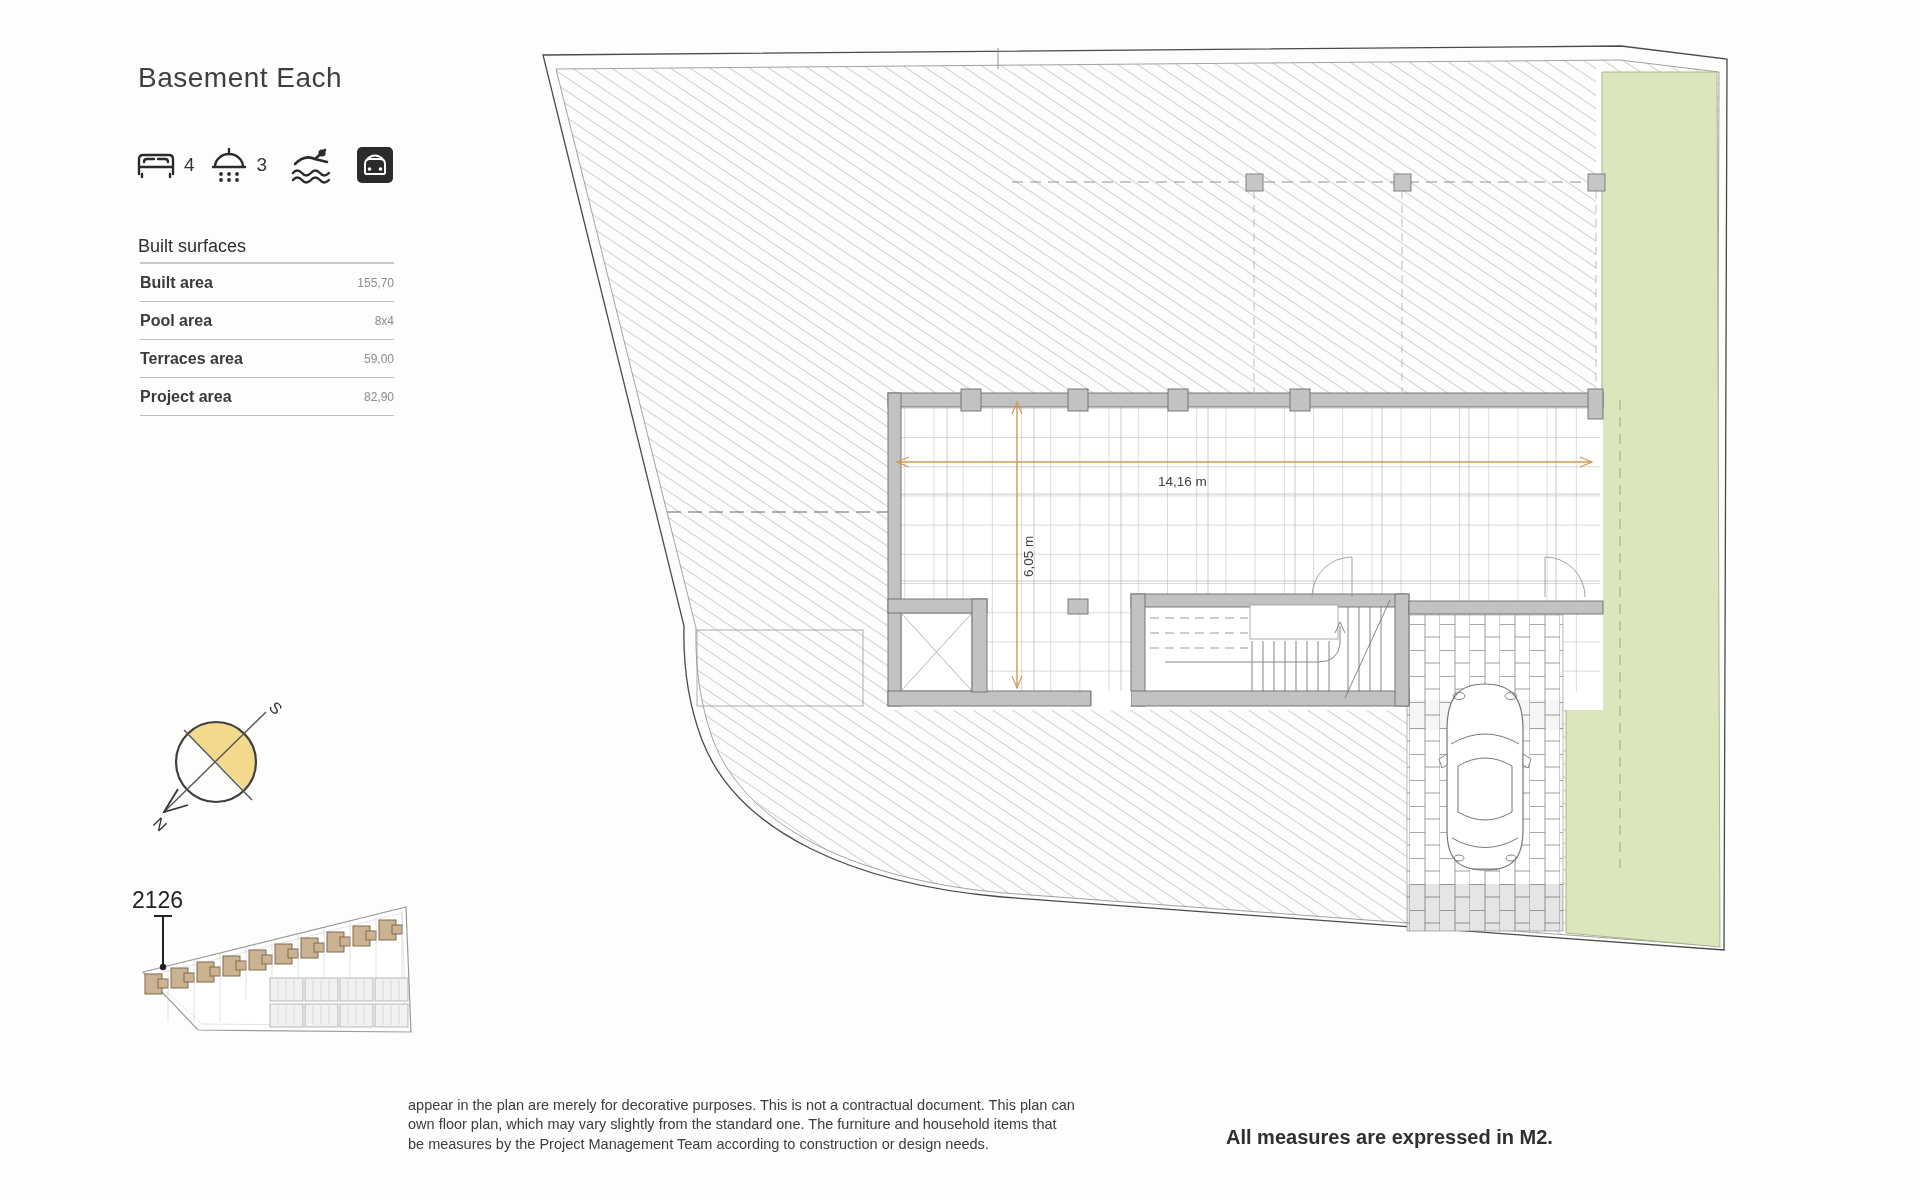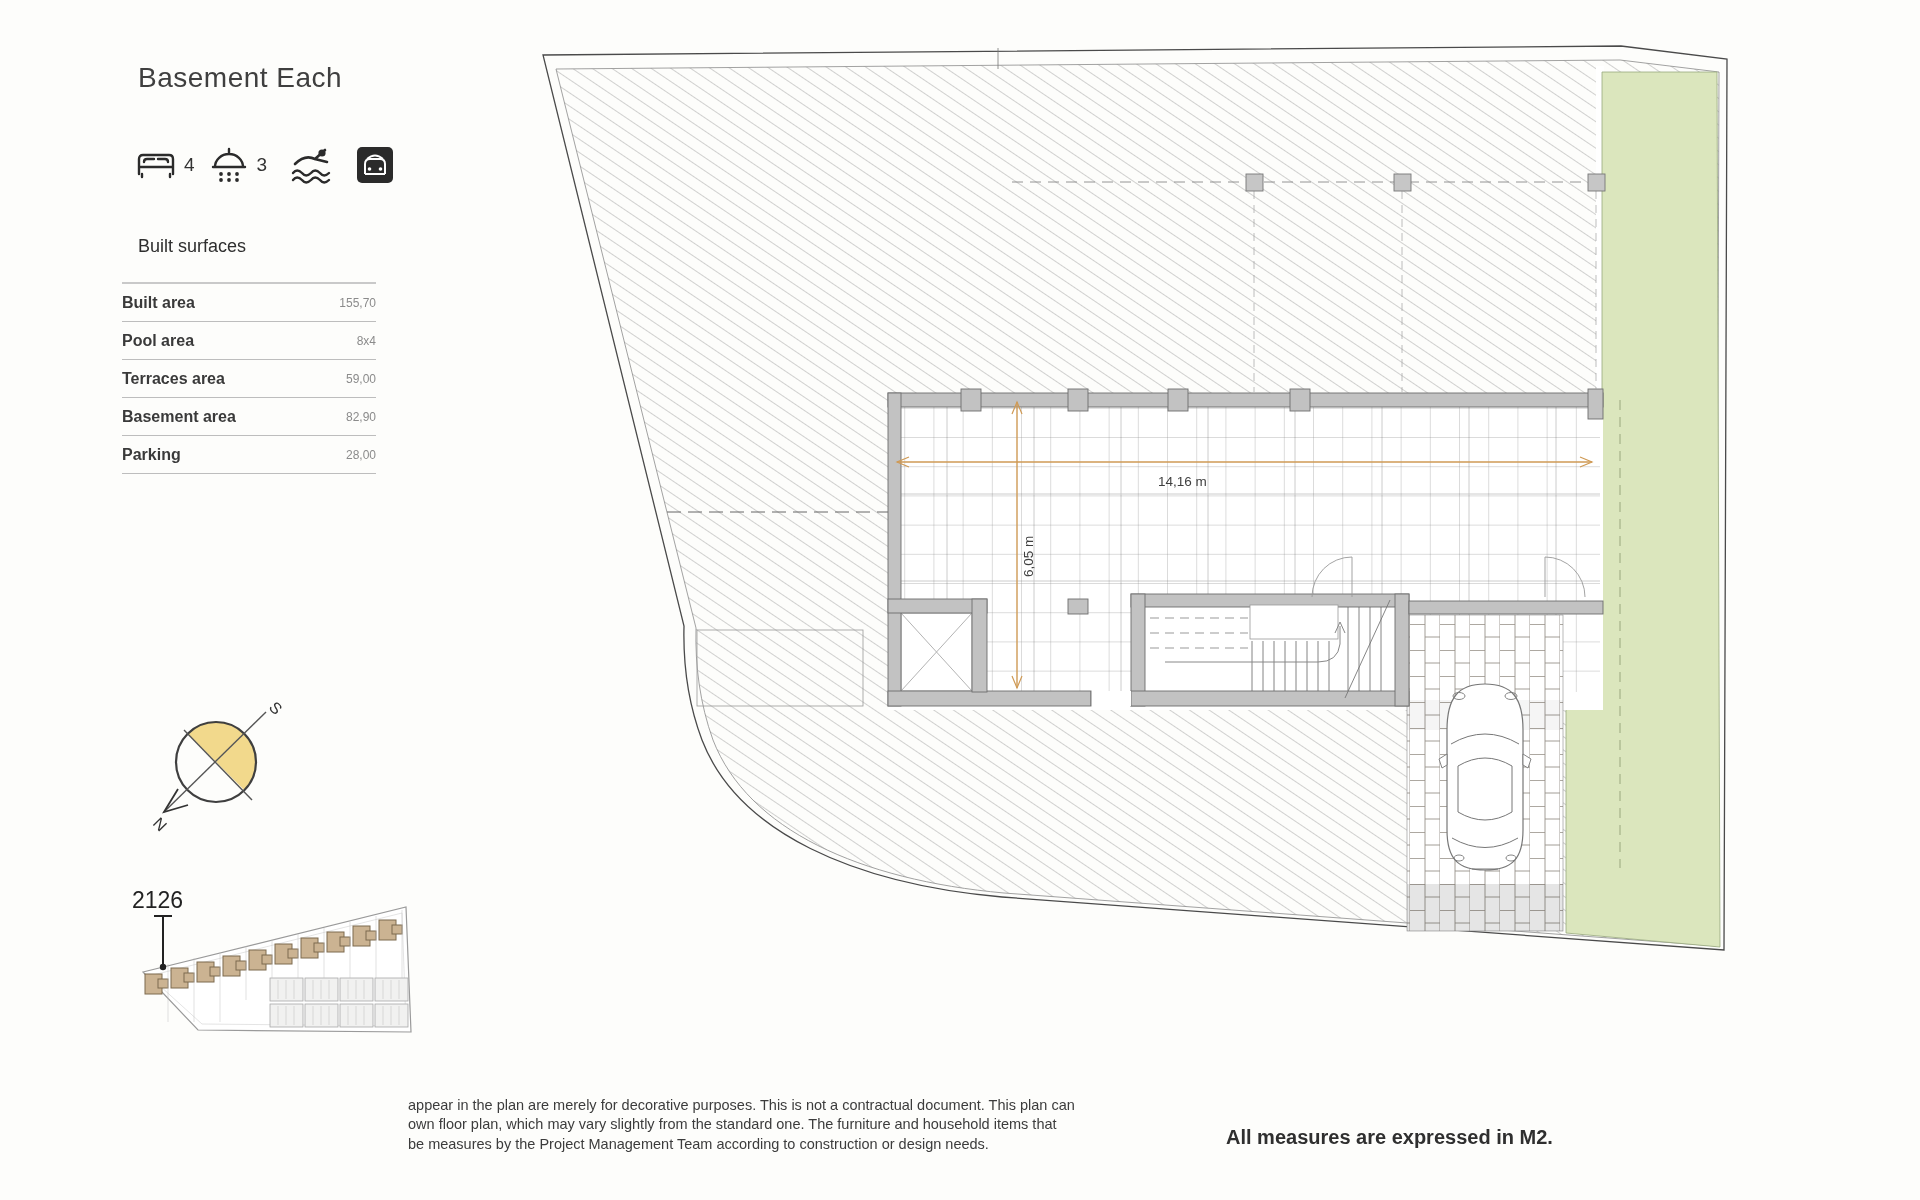--- a/index.html
+++ b/index.html
@@ -3,21 +3,21 @@
 <meta charset="utf-8">
 <style>
   html,body{margin:0;padding:0;background:#fdfdfb;width:1920px;height:1200px;overflow:hidden;
     font-family:"Liberation Sans","DejaVu Sans",sans-serif;color:#3a3a3a;}
   .abs{position:absolute;}
   #page-title{left:138px;top:62px;font-size:28px;font-weight:500;color:#3f3f3f;letter-spacing:.5px;}
   #amenities{left:136px;top:146px;display:flex;align-items:center;gap:14px;}
   .amenity{display:flex;align-items:center;gap:8px;}
   .amenity .num{font-size:19px;color:#333;}
   #built-surfaces-heading{left:138px;top:236px;font-size:18px;font-weight:400;color:#2e2e2e;}
-  #surfaces-table{left:122px;top:262px;width:254px;border-top:2px solid #c9c9c9;margin-top:20px;}
+  #surfaces-table{left:140px;top:262px;width:254px;border-top:2px solid #c9c9c9;}
   .srow{display:flex;justify-content:space-between;align-items:center;height:37px;border-bottom:1px solid #bdbdbd;}
   .srow .lbl{font-size:16px;color:#3a3a3a;font-weight:600;}
   .srow .val{font-size:12px;color:#8b8b8b;}
   #legal{left:408px;top:1096px;width:680px;font-size:14.5px;line-height:1.33;color:#3c3c3c;}
   #measures-note{left:1226px;top:1126px;font-size:20px;font-weight:600;color:#2f2f2f;}
   svg{display:block;}
   text{font-family:"Liberation Sans","DejaVu Sans",sans-serif;}
 </style>
 </head>
 <body>
@@ -71,26 +71,22 @@
   </div>
   <div class="srow">
     <span class="lbl">Pool area</span>
     <span class="val">8x4</span>
   </div>
   <div class="srow">
     <span class="lbl">Terraces area</span>
     <span class="val">59,00</span>
   </div>
   <div class="srow">
-    <span class="lbl">Basement area</span>
+    <span class="lbl">Project area</span>
     <span class="val">82,90</span>
-  </div>
-  <div class="srow">
-    <span class="lbl">Parking</span>
-    <span class="val">28,00</span>
   </div>
 </div>
 
 <svg class="abs" style="left:140px;top:685px" width="160" height="160" viewBox="140 685 160 160">
   <path d="M216,762 L187.7,733.7 A40,40 0 0 1 244.3,733.7 Z" fill="#f2d98c"></path>
   <path d="M216,762 L244.3,733.7 A40,40 0 0 1 244.3,790.3 Z" fill="#f2d98c"></path>
   <circle cx="216" cy="762" r="40" fill="none" stroke="#3f3f3f" stroke-width="2.2"></circle>
   <line x1="266" y1="712" x2="164" y2="812" stroke="#555" stroke-width="1.4"></line>
   <line x1="184" y1="730" x2="252" y2="800" stroke="#555" stroke-width="1.4"></line>
   <path d="M178,789 L164,812 L188,805" fill="none" stroke="#333" stroke-width="1.8"></path>

